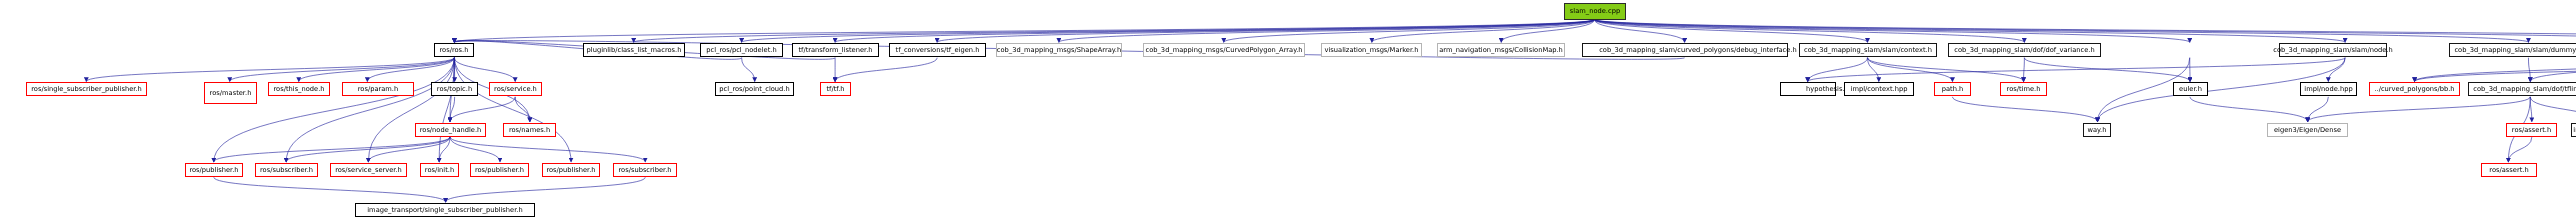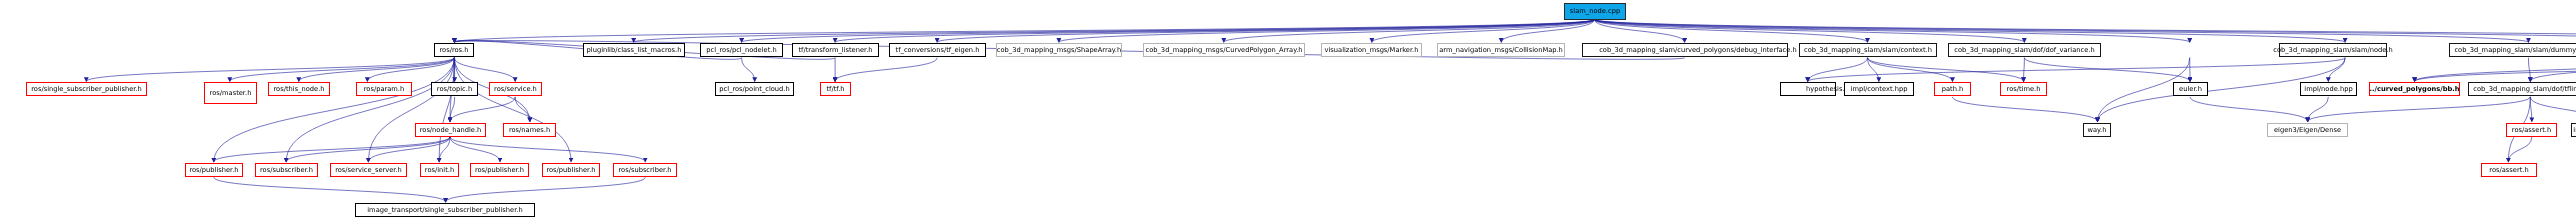--- a/index.html
+++ b/index.html
@@ -18,21 +18,21 @@
     background:#ffffff;
     border:0.5px solid #000000;
     display:flex;align-items:center;justify-content:center;
     white-space:nowrap;
     padding:0 2.1px;
     cursor:pointer;
   }
   .node.red{border:1px solid #ff0000;}
   .node.bold{border:1px solid #151515;}
   .node.gray{border:0.5px solid #b4b4b4;}
-  .node.root{background:#0ea5e9;border:1px solid #2b2b2b;}
+  .node.root{background:#84cc16;border:1px solid #2b2b2b;}
 </style>
 </head>
 <body>
 
 <div id="stage">
   <svg id="edge-layer" xmlns="http://www.w3.org/2000/svg" viewBox="0 0 5767 427" width="2971" height="220">
     <defs>
       <marker id="arr" viewBox="0 0 10 10" refX="8.5" refY="5" markerWidth="8" markerHeight="8" orient="auto">
         <path id="arr-head" d="M0,0 L10,5 L0,10 z" fill="#20209c"></path>
       </marker>
@@ -123,32 +123,32 @@
     <div class="node gray" style="left: 1321px; top: 43px; width: 101px; height: 14.4px;">visualization_msgs/Marker.h</div>
     <div class="node gray" style="left: 1437px; top: 43px; width: 128px; height: 14.4px;">arm_navigation_msgs/CollisionMap.h</div>
     <div class="node bold" style="left: 1582px; top: 43px; width: 206px; height: 14.4px; padding-left: 28px;">cob_3d_mapping_slam/curved_polygons/debug_interface.h</div>
     <div class="node bold" style="left: 1799px; top: 43px; width: 138px; height: 14.4px;">cob_3d_mapping_slam/slam/context.h</div>
     <div class="node bold" style="left: 1948px; top: 43px; width: 153px; height: 14.4px;">cob_3d_mapping_slam/dof/dof_variance.h</div>
     <div class="node bold" style="left: 2279px; top: 43px; width: 108px; height: 14.4px;">cob_3d_mapping_slam/slam/node.h</div>
     <div class="node bold" style="left: 2449px; top: 43px; width: 159px; height: 14.4px;">cob_3d_mapping_slam/slam/dummy/robot.h</div>
     <div class="node red" style="left: 26px; top: 82px; width: 121px; height: 14.4px;">ros/single_subscriber_publisher.h</div>
     <div class="node red" style="left: 204px; top: 82px; width: 53px; height: 22px;">ros/master.h</div>
     <div class="node red" style="left: 268px; top: 82px; width: 62px; height: 14.4px;">ros/this_node.h</div>
-    <div class="node red" style="left: 356px; top: 82px; width: 56px; height: 14.4px;">ros/param.h</div>
+    <div class="node red" style="left: 342px; top: 82px; width: 72px; height: 14.4px;">ros/param.h</div>
     <div class="node" style="left: 431px; top: 82px; width: 47px; height: 14.4px;">ros/topic.h</div>
     <div class="node red" style="left: 489px; top: 82px; width: 53px; height: 14.4px;">ros/service.h</div>
     <div class="node" style="left: 715px; top: 82px; width: 79px; height: 14.4px;">pcl_ros/point_cloud.h</div>
     <div class="node red" style="left: 820px; top: 82px; width: 31px; height: 14.4px;">tf/tf.h</div>
     <div class="node" style="left: 1780px; top: 82px; width: 56px; height: 14.4px; padding-left: 41px;">hypothesis.h</div>
     <div class="node" style="left: 1844px; top: 82px; width: 70px; height: 14.4px;">impl/context.hpp</div>
     <div class="node red" style="left: 1934px; top: 82px; width: 37px; height: 14.4px;">path.h</div>
     <div class="node red" style="left: 2000px; top: 82px; width: 47px; height: 14.4px;">ros/time.h</div>
     <div class="node" style="left: 2173px; top: 82px; width: 35px; height: 14.4px;">euler.h</div>
     <div class="node" style="left: 2300px; top: 82px; width: 57px; height: 14.4px;">impl/node.hpp</div>
-    <div class="node red" style="left: 2369px; top: 82px; width: 91px; height: 14.4px; font-weight: bold;">../curved_polygons/bb.h</div>
+    <div class="node red" style="left: 2369px; top: 82px; width: 91px; height: 14.4px;">../curved_polygons/bb.h</div>
     <div class="node bold" style="left: 2468px; top: 82px; width: 125px; height: 14.4px;">cob_3d_mapping_slam/dof/tflink.h</div>
     <div class="node red" style="left: 415px; top: 123px; width: 71px; height: 14.4px;">ros/node_handle.h</div>
     <div class="node red" style="left: 503px; top: 123px; width: 53px; height: 14.4px;">ros/names.h</div>
     <div class="node bold" style="left: 2083px; top: 123px; width: 28px; height: 14.4px;">way.h</div>
     <div class="node gray" style="left: 2267px; top: 123px; width: 81px; height: 14.4px;">eigen3/Eigen/Dense</div>
     <div class="node red" style="left: 2506px; top: 123px; width: 51px; height: 14.4px;">ros/assert.h</div>
     <div class="node bold" style="left: 2571px; top: 123px; width: 53px; height: 14.4px;">impl/tflink.hpp</div>
     <div class="node red" style="left: 185px; top: 163px; width: 58px; height: 14.4px;">ros/publisher.h</div>
     <div class="node red" style="left: 255px; top: 163px; width: 63px; height: 14.4px;">ros/subscriber.h</div>
     <div class="node red" style="left: 330px; top: 163px; width: 77px; height: 14.4px;">ros/service_server.h</div>

